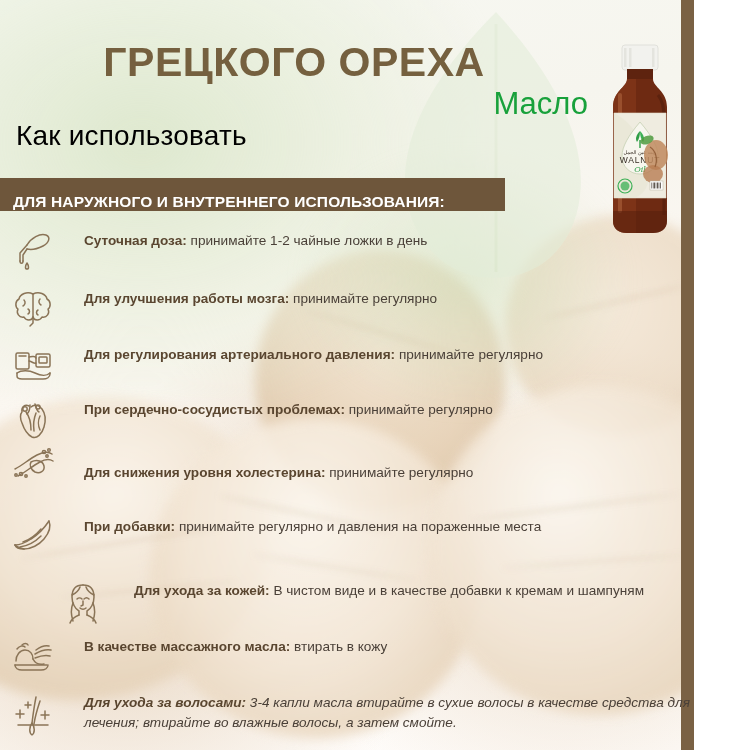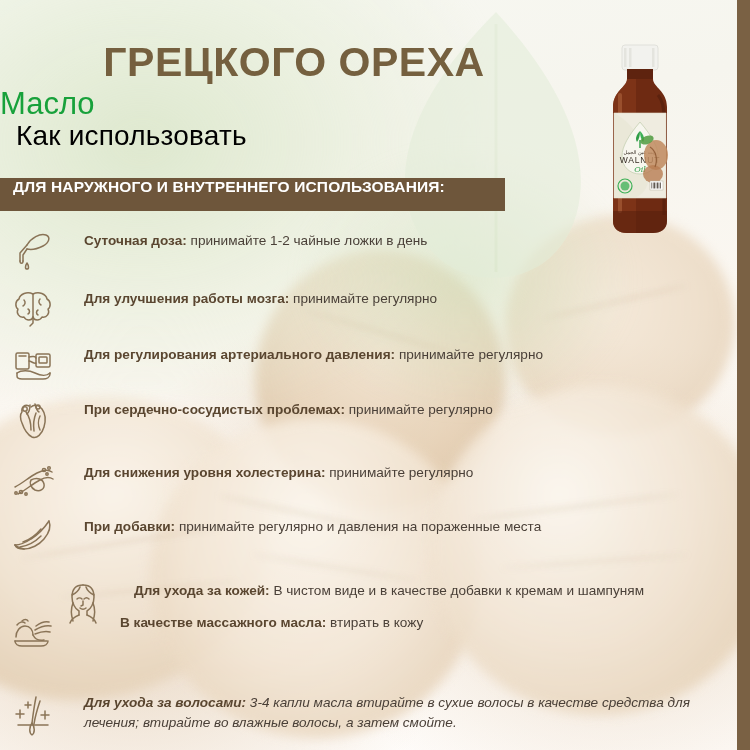--- a/index.html
+++ b/index.html
@@ -9,21 +9,21 @@
   body {
     width: 750px;
     height: 750px;
     font-family: "Liberation Sans", sans-serif;
     background: #ffffff;
     overflow: hidden;
   }
 
   #poster {
     position: relative;
-    width: 750px;
+    width: 694px;
     height: 750px;
     overflow: hidden;
     background: #fdfbf7;
   }
 
   
   .bg-layer {
     position: absolute;
     inset: 0;
     pointer-events: none;
@@ -124,42 +124,42 @@
     font-weight: bold;
     letter-spacing: 0.5px;
     color: #75603f;
     line-height: 1;
     white-space: nowrap;
   }
   .subhead {
     position: absolute;
     left: 0; top: 88px;
     width: 588px;
-    text-align: left;
+    text-align: right;
     font-size: 31px;
     color: #18a13b;
     line-height: 1;
   }
   .howto {
     position: absolute;
     left: 16px; top: 122px;
     font-size: 28px;
     color: #000000;
     line-height: 1;
     letter-spacing: 0.2px;
   }
 
   
   .ribbon {
     position: absolute;
     left: 0; top: 178px;
     width: 505px; height: 33px;
     background: #6e563b;
     display: flex;
-    align-items: flex-start;
+    align-items: flex-end;
   }
   .ribbon-text {
     color: #ffffff;
     font-size: 15.5px;
     font-weight: bold;
     letter-spacing: 0.15px;
     padding-left: 13px;
     white-space: nowrap;
   }
 
@@ -201,24 +201,24 @@
   .item-text b {
     color: #5a4630;
     font-weight: bold;
   }
 
   
   .i0 { top: 14px; }
   .i1 { top: 72px; }
   .i2 { top: 128px; }
   .i3 { top: 183px; }
-  .i4 { top: 246px; }
+  .i4 { top: 228px; align-items: flex-end; }
   .i5 { top: 300px; }
   .i6 { top: 364px; justify-content: center; }
-  .i7 { top: 396px; gap: 36px; }
+  .i7 { top: 420px; }
   .i8 { top: 476px; font-style: italic; }
 
   .icon-svg { display: block; }
 </style>
 </head>
 <body>
 
 <div id="poster">
 
   <div class="bg-layer bg-base"></div>

